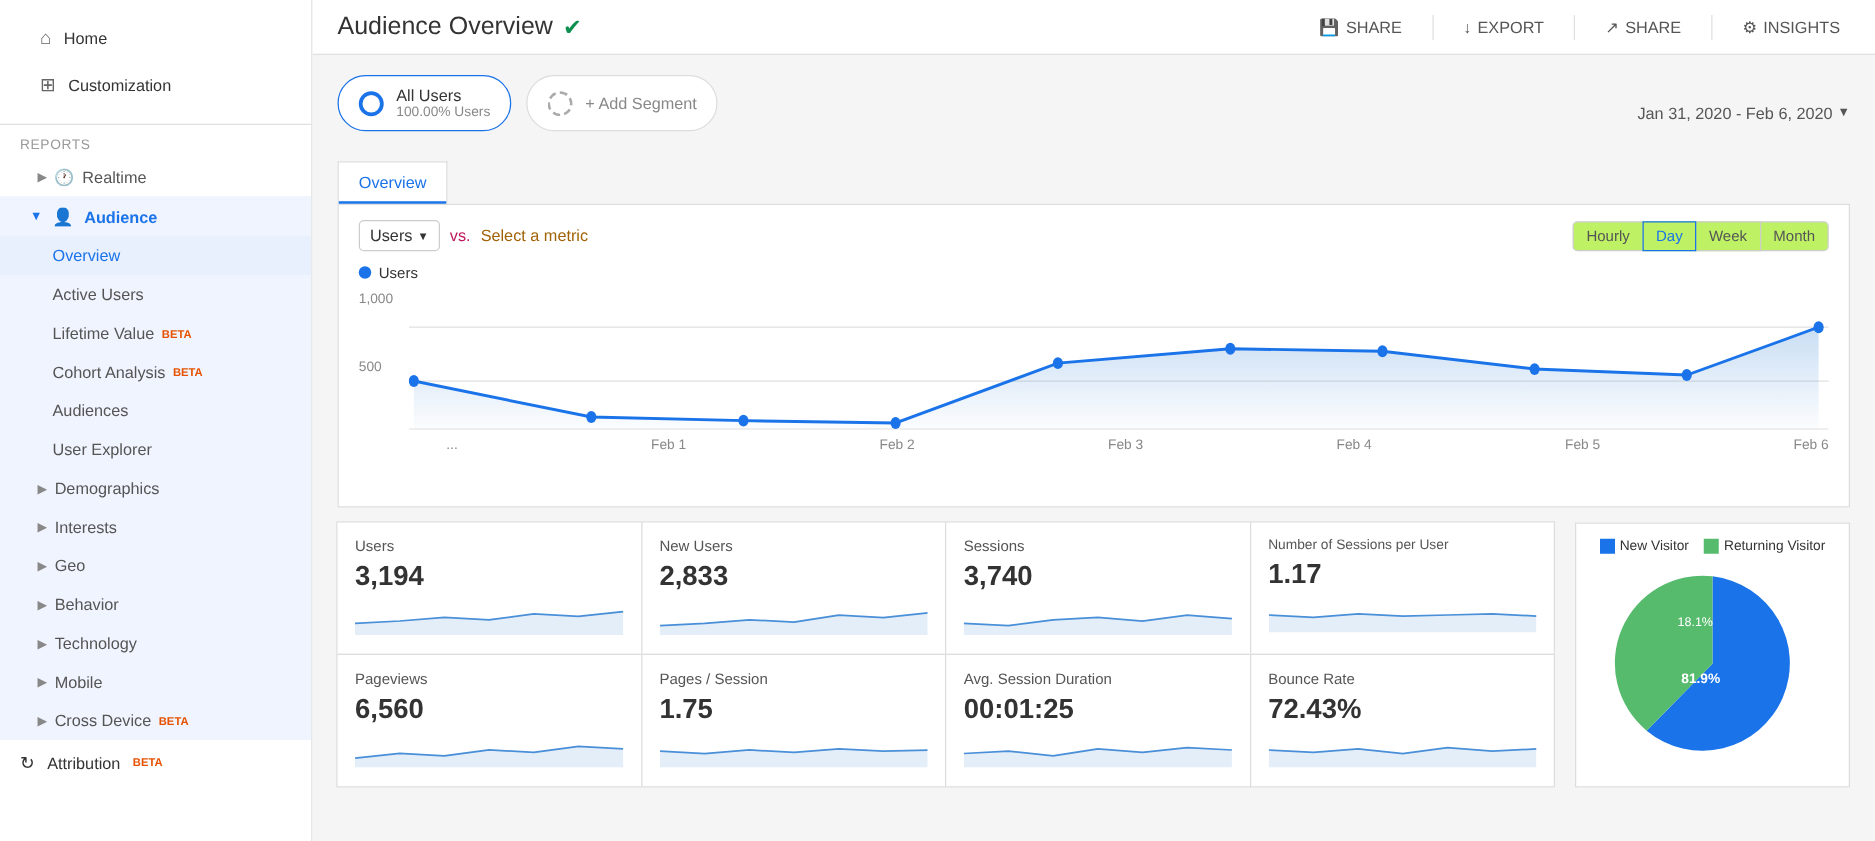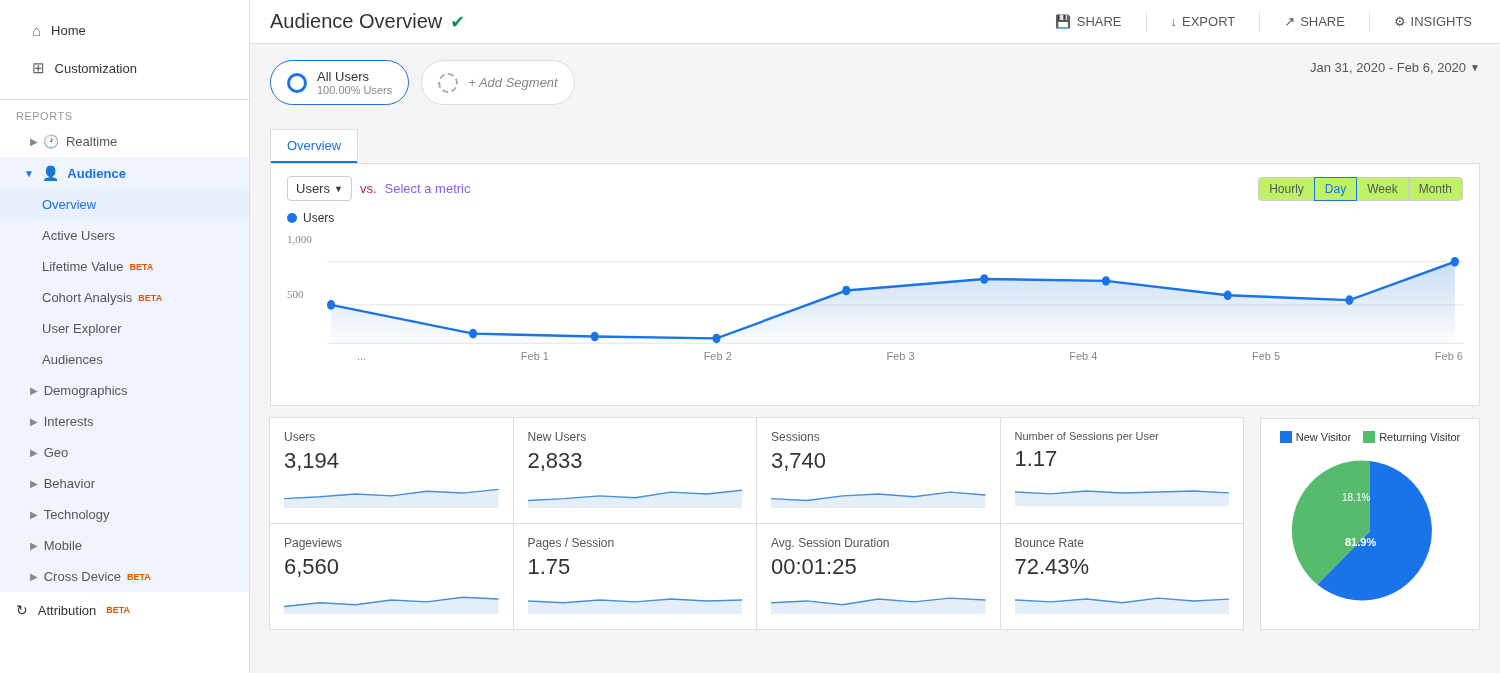--- a/index.html
+++ b/index.html
@@ -181,21 +181,21 @@
     .metric-select {
       border: 1px solid #ccc;
       border-radius: 4px;
       padding: 4px 8px;
       font-size: 13px;
       cursor: pointer;
       background: #fff;
       display: flex; align-items: center; gap: 4px;
     }
     .vs-label { color: #be185d; }
-    .select-metric { color: #8b5cf6; cursor: pointer; font-size: 13px; }
+    .select-metric { color: #a16207; cursor: pointer; font-size: 13px; }
     .period-btns { display: flex; gap: 0; }
     .period-btn {
       padding: 4px 10px;
       border: 1px solid #ccc;
       font-size: 12px;
       cursor: pointer;
       background: #bef264;
       color: #555;
       margin-left: -1px;
     }
@@ -207,21 +207,21 @@
     .chart-area {
       position: relative;
       height: 160px;
       margin-top: 8px;
     }
     .chart-legend {
       display: flex; align-items: center; gap: 6px;
       font-size: 12px; color: #333; margin-bottom: 6px;
     }
     .legend-dot { width: 10px; height: 10px; border-radius: 50%; background: #1a73e8; }
-    .y-label { font-size: 11px; color: #888; position: absolute; left: 0; font-family: Liberation Serif, serif; }
+    .y-label { font-size: 11px; color: #888; position: absolute; left: 0; }
     .x-labels { display: flex; justify-content: space-between; font-size: 11px; color: #888; padding: 2px 0 0 30px; }
 
     
     .stats-section {
       display: flex;
       gap: 16px;
       margin-top: 12px;
     }
     .stats-left {
       flex: 1;
@@ -230,21 +230,21 @@
       grid-template-rows: 1fr 1fr;
       gap: 0;
     }
     .stat-card {
       background: #fff;
       border: 1px solid #ddd;
       padding: 12px 14px;
       margin: -1px 0 0 -1px;
     }
     .stat-label { font-size: 12px; color: #555; margin-bottom: 4px; }
-    .stat-value { font-size: 22px; font-weight: 400; color: #333; margin-bottom: 6px; }
+    .stat-value { font-size: 22px; font-weight: 700; color: #333; margin-bottom: 6px; }
 
     .pie-section {
       width: 220px;
       background: #fff;
       border: 1px solid #ddd;
       padding: 12px;
       display: flex;
       flex-direction: column;
       align-items: center;
     }
@@ -296,24 +296,24 @@
     </div>
     <div class="sidebar-submenu-item">
       <span>Lifetime Value</span>
       <span class="beta-badge">BETA</span>
     </div>
     <div class="sidebar-submenu-item">
       <span>Cohort Analysis</span>
       <span class="beta-badge">BETA</span>
     </div>
     <div class="sidebar-submenu-item">
+      <span>Audiences</span>
+    </div>
+    <div class="sidebar-submenu-item">
       <span>User Explorer</span>
-    </div>
-    <div class="sidebar-submenu-item">
-      <span>Audiences</span>
     </div>
     <div class="sidebar-expandable">
       <span class="arrow">▶</span>
       <span>Demographics</span>
     </div>
     <div class="sidebar-expandable">
       <span class="arrow">▶</span>
       <span>Interests</span>
     </div>
     <div class="sidebar-expandable">
@@ -371,32 +371,32 @@
       <div class="header-divider"></div>
       <div class="header-btn">
         <span>⚙</span>
         <span>INSIGHTS</span>
       </div>
     </div>
   </div>
 
   <div id="content">
     
-    <div style="display:flex; justify-content:space-between; align-items:flex-start; margin-bottom:8px;">
+    <div style="display:flex; justify-content:space-between; align-items:center; margin-bottom:8px;">
       <div class="segment-bar">
         <div class="segment-pill active">
           <div class="segment-circle"></div>
           <div>
             <div style="font-weight:500;font-size:13px;">All Users</div>
             <div style="font-size:11px;color:#888;">100.00% Users</div>
           </div>
         </div>
         <div class="segment-pill">
           <div class="segment-add-circle"></div>
-          <span style="color:#888;font-size:13px;font-style:italic;">+ Add Segment</span>
+          <span style="color:#888;font-size:13px;">+ Add Segment</span>
         </div>
       </div>
       <div class="date-range">
         <span>Jan 31, 2020 - Feb 6, 2020</span>
         <span style="font-size:10px;">▼</span>
       </div>
     </div>
 
     
     <div class="tab-bar">

